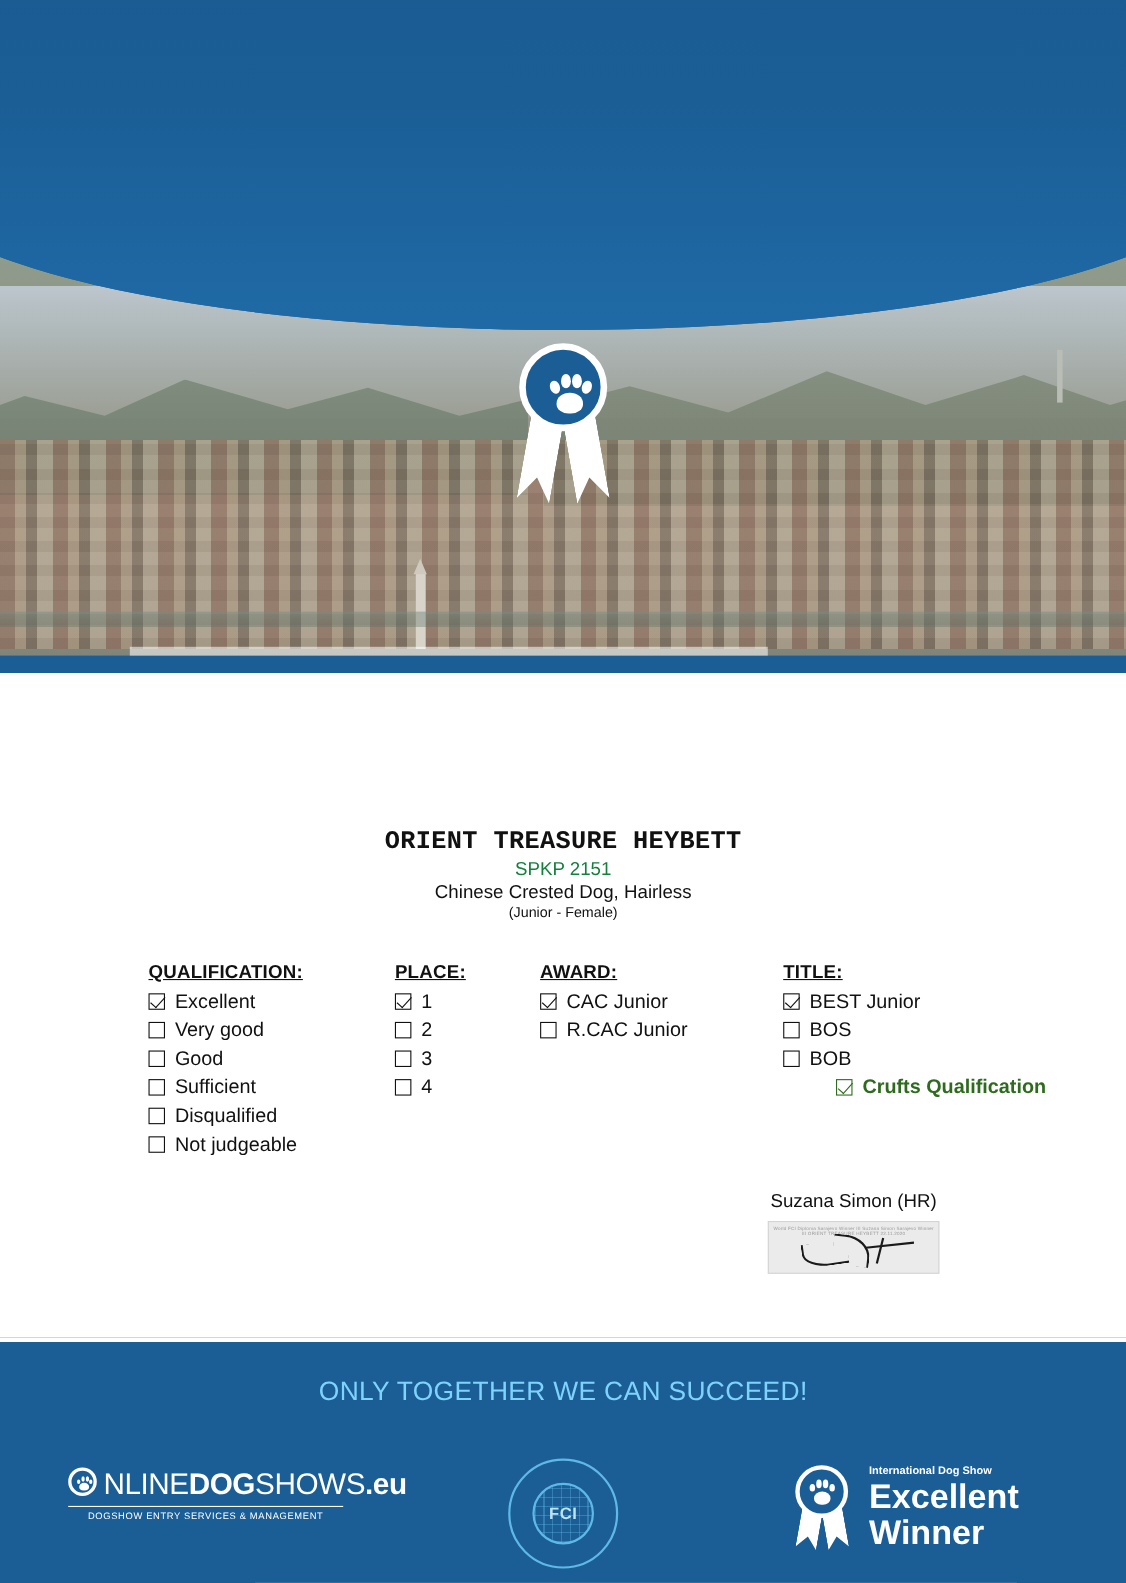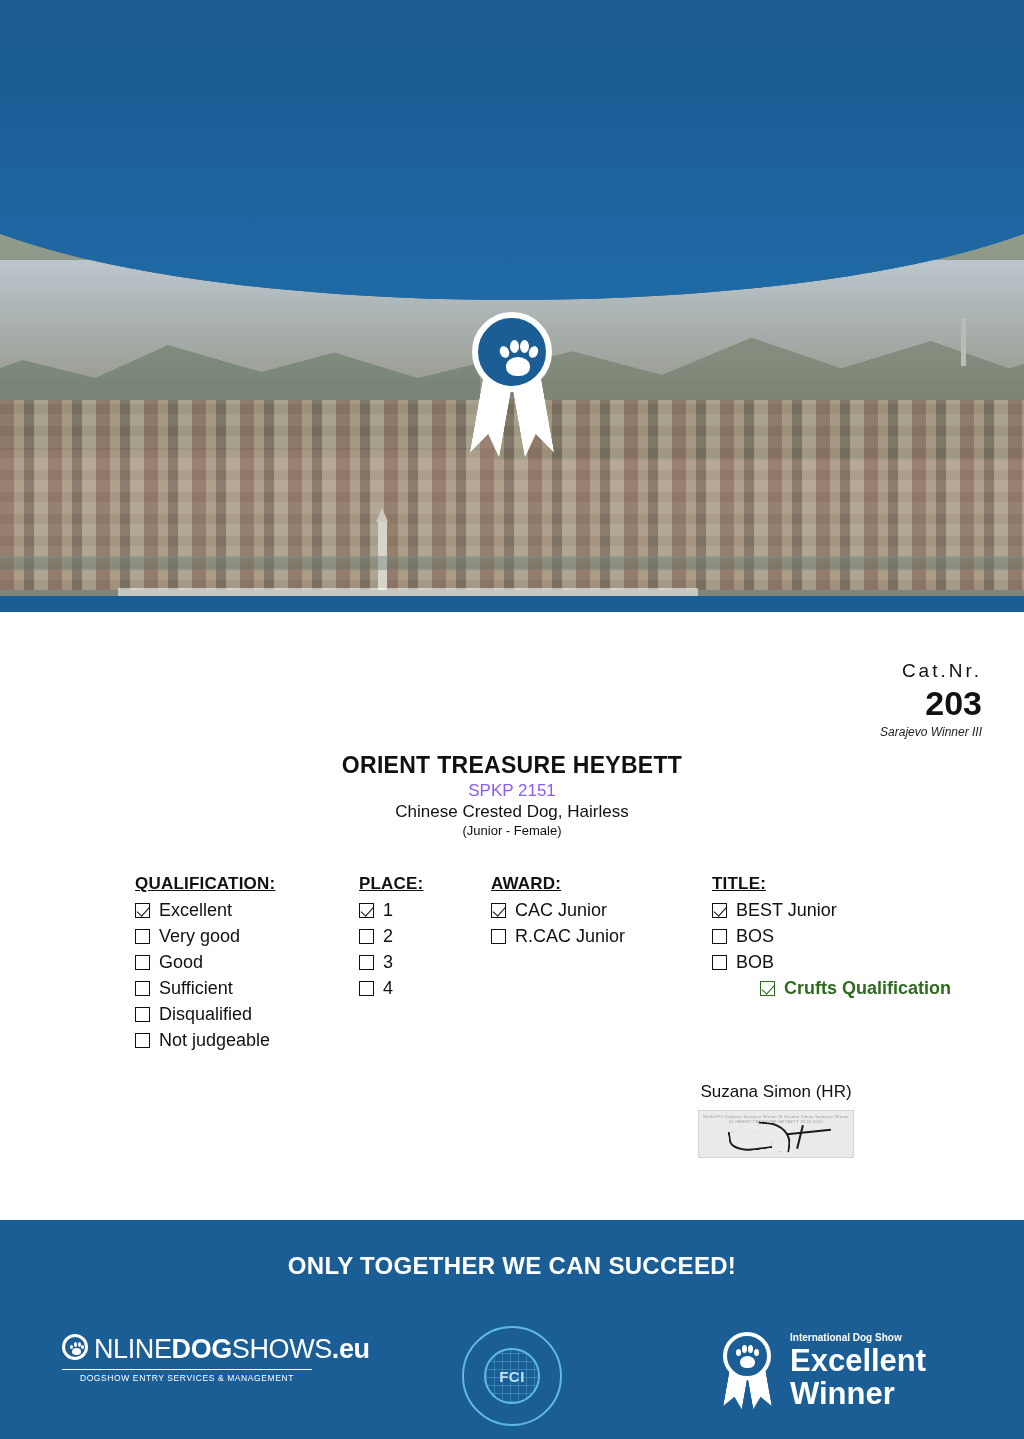--- a/index.html
+++ b/index.html
@@ -147,22 +147,22 @@
 
   
   .body { position: absolute; top: 612px; left: 0; width: 1024px; height: 604px; background:#fff; }
 
   .catnr { position: absolute; top: 48px; right: 42px; text-align: right; }
   .catnr .lbl { font-size: 19px; letter-spacing: 3px; color: #111; }
   .catnr .num { font-size: 34px; font-weight: bold; color: #111; margin-top: 2px; }
   .catnr .sub { font-size: 12px; font-style: italic; color: #222; margin-top: 2px; }
 
   .dog { position: absolute; top: 140px; left: 0; width: 1024px; text-align: center; }
-  .dog .name { font-size: 23px; font-weight: bold; color: #111; letter-spacing: .3px; }
-  .dog .reg  { font-size: 17px; color: #8b5cf6; margin-top: 2px; }
+  .dog .name { font-size: 23px; font-weight: bold; color: #111; letter-spacing: .3px; font-family: Liberation Mono, monospace; }
+  .dog .reg  { font-size: 17px; color: #15803d; margin-top: 2px; }
   .dog .breed{ font-size: 17px; color: #111; margin-top: 1px; }
   .dog .cls  { font-size: 13px; color: #111; margin-top: 1px; }
 
   .columns { position: absolute; top: 262px; left: 0; width: 1024px; }
   .col { position: absolute; top: 0; margin-left: 18px; }
   .col-qual  { left: 117px; }
   .col-place { left: 341px; }
   .col-award { left: 473px; }
   .col-title { left: 694px; }
   .col h4 {
@@ -213,21 +213,21 @@
   
   .footer {
     position: absolute; top: 1216px; left: 0; width: 1024px; height: 223px;
     background: #1b5e96;
   }
   .footer-top-rule {
     position: absolute; top: 0; left: 0; width: 1024px; height: 4px; background: #ffffff;
   }
   .slogan {
     position: absolute; top: 36px; left: 0; width: 1024px; text-align: center;
-    color: #ffffff; font-size: 24px; font-weight: bold; letter-spacing: .3px;
+    color: #7dd3fc; font-size: 24px; font-weight: normal; letter-spacing: .3px;
   }
 
   .logo-ods { position: absolute; top: 118px; left: 62px; width: 270px; height: 62px; }
   .ods-row { display: flex; align-items: flex-start; gap: 6px; }
   .ods-circle {
     width: 26px; height: 26px; border-radius: 50%; border: 3px solid #ffffff;
     position: relative; flex: 0 0 auto;
   }
   .ods-circle .mini-paw { position: absolute; top: 5px; left: 5px; width: 14px; height: 14px; }
   .ods-circle .mini-paw i {
@@ -317,25 +317,20 @@
           <span class="pad main"></span>
         </div>
       </div>
     </div>
 
     <div class="header-bottom-line"></div>
   </div>
 
   <div class="body">
 
-    <div class="catnr">
-      <div class="lbl">Cat.Nr.</div>
-      <div class="num">203</div>
-      <div class="sub">Sarajevo Winner  III</div>
-    </div>
 
     <div class="dog">
       <div class="name">ORIENT TREASURE HEYBETT</div>
       <div class="reg">SPKP 2151</div>
       <div class="breed">Chinese Crested Dog, Hairless</div>
       <div class="cls">(Junior -  Female)</div>
     </div>
 
     <div class="columns">
 

